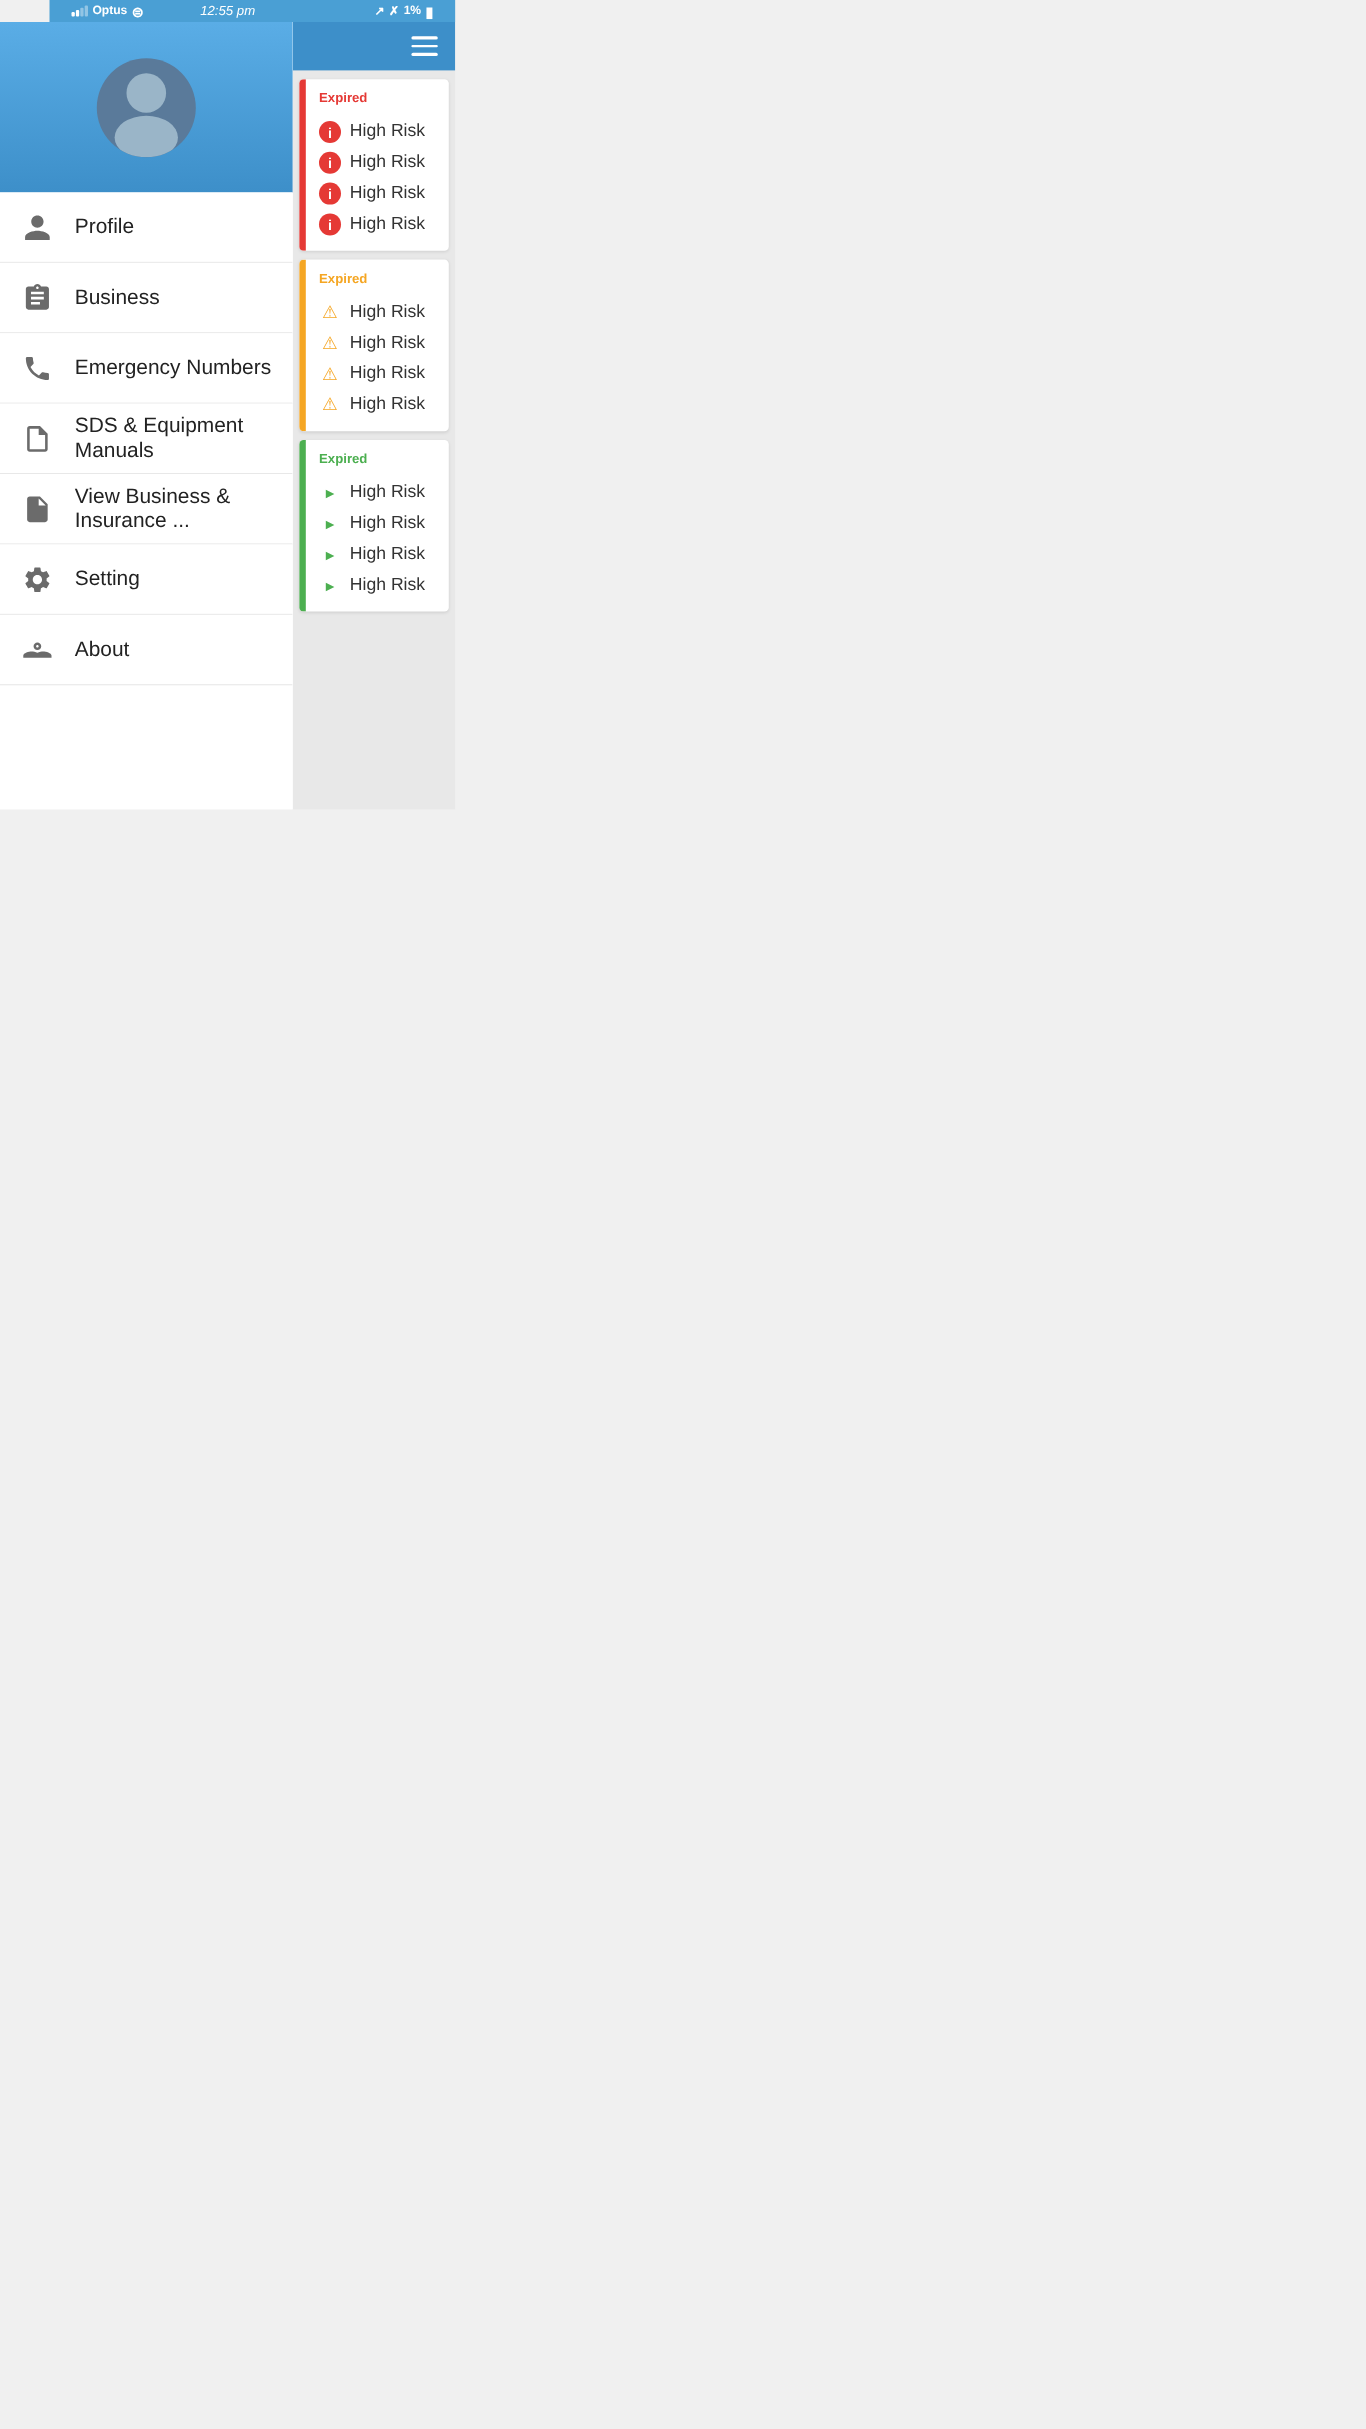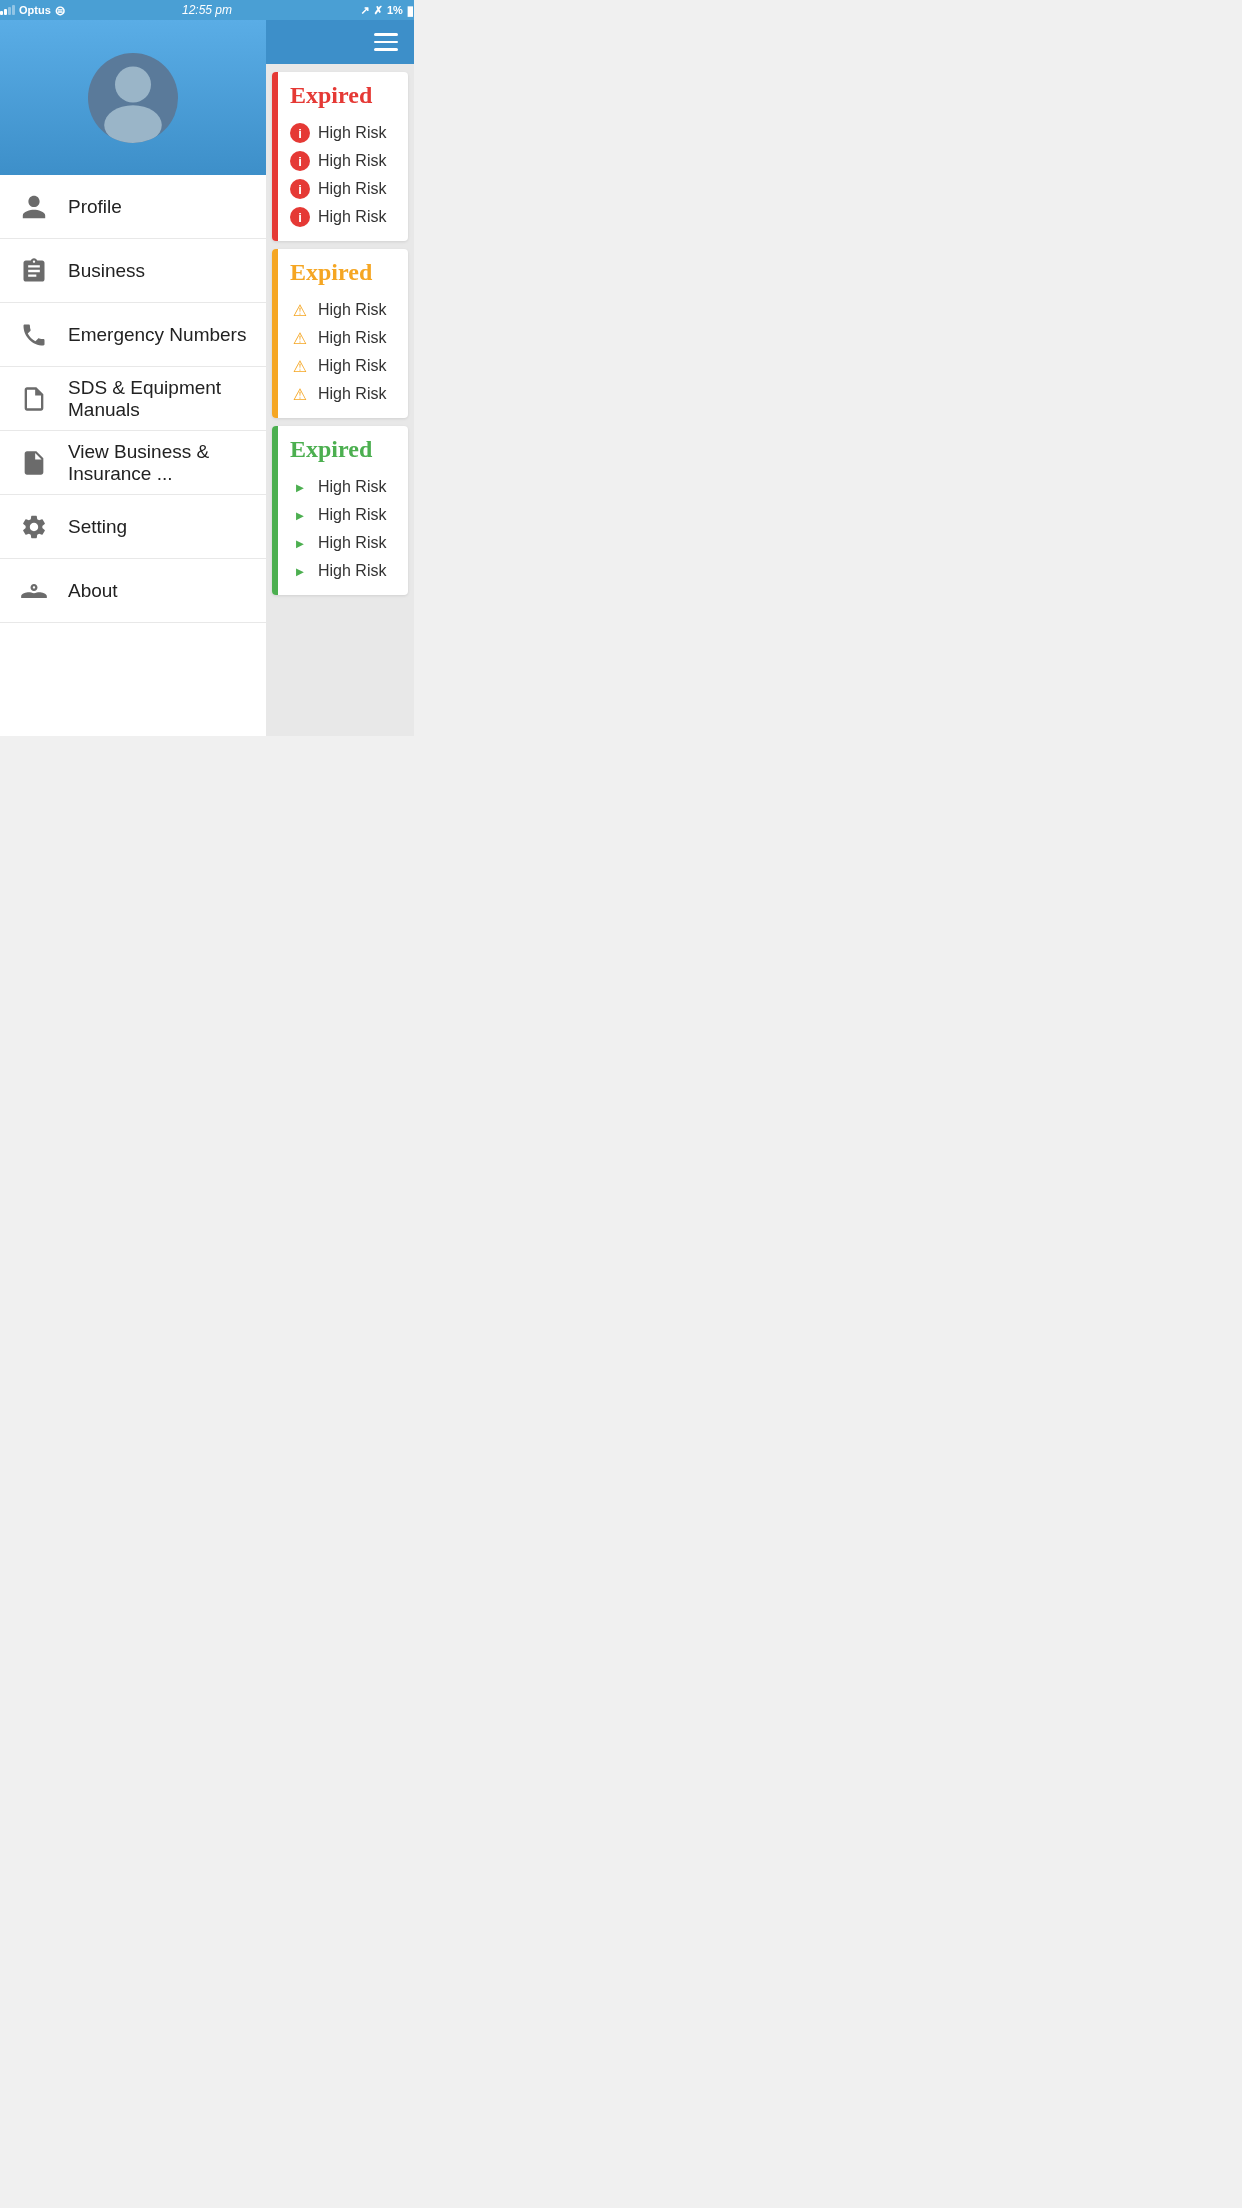--- a/index.html
+++ b/index.html
@@ -14,24 +14,25 @@
       background: #f0f0f0;
     }
 
     
     .status-bar {
       height: 20px;
       background: #4a9fd4;
       display: flex;
       align-items: center;
       justify-content: space-between;
-      padding: 0 0;
+      padding: 0 20px;
       font-size: 11px;
       color: #fff;
       font-weight: 600;
+      margin-left: 45px;
     }
     .status-left { display: flex; align-items: center; gap: 4px; }
     .status-center { position: absolute; left: 50%; transform: translateX(-50%); font-size: 12px; font-weight: 500; font-style: italic; }
     .status-right { display: flex; align-items: center; gap: 4px; }
 
     
     .signal-bars { display: flex; align-items: flex-end; gap: 1px; }
     .signal-bars span {
       background: white;
       width: 3px;
@@ -173,24 +174,23 @@
     .card-left-bar.red { background: #e53935; }
     .card-left-bar.orange { background: #f5a623; }
     .card-left-bar.green { background: #4caf50; }
 
     .card-body {
       flex: 1;
       padding: 10px 12px;
     }
 
     .card-title {
-      font-size: 24px;
+      font-size: 12px;
       font-weight: 600;
       margin-bottom: 10px;
-      font-family: Liberation Serif, serif;
     }
 
     .card-title.red { color: #e53935; }
     .card-title.orange { color: #f5a623; }
     .card-title.green { color: #4caf50; }
 
     .risk-item {
       display: flex;
       align-items: center;
       gap: 8px;

